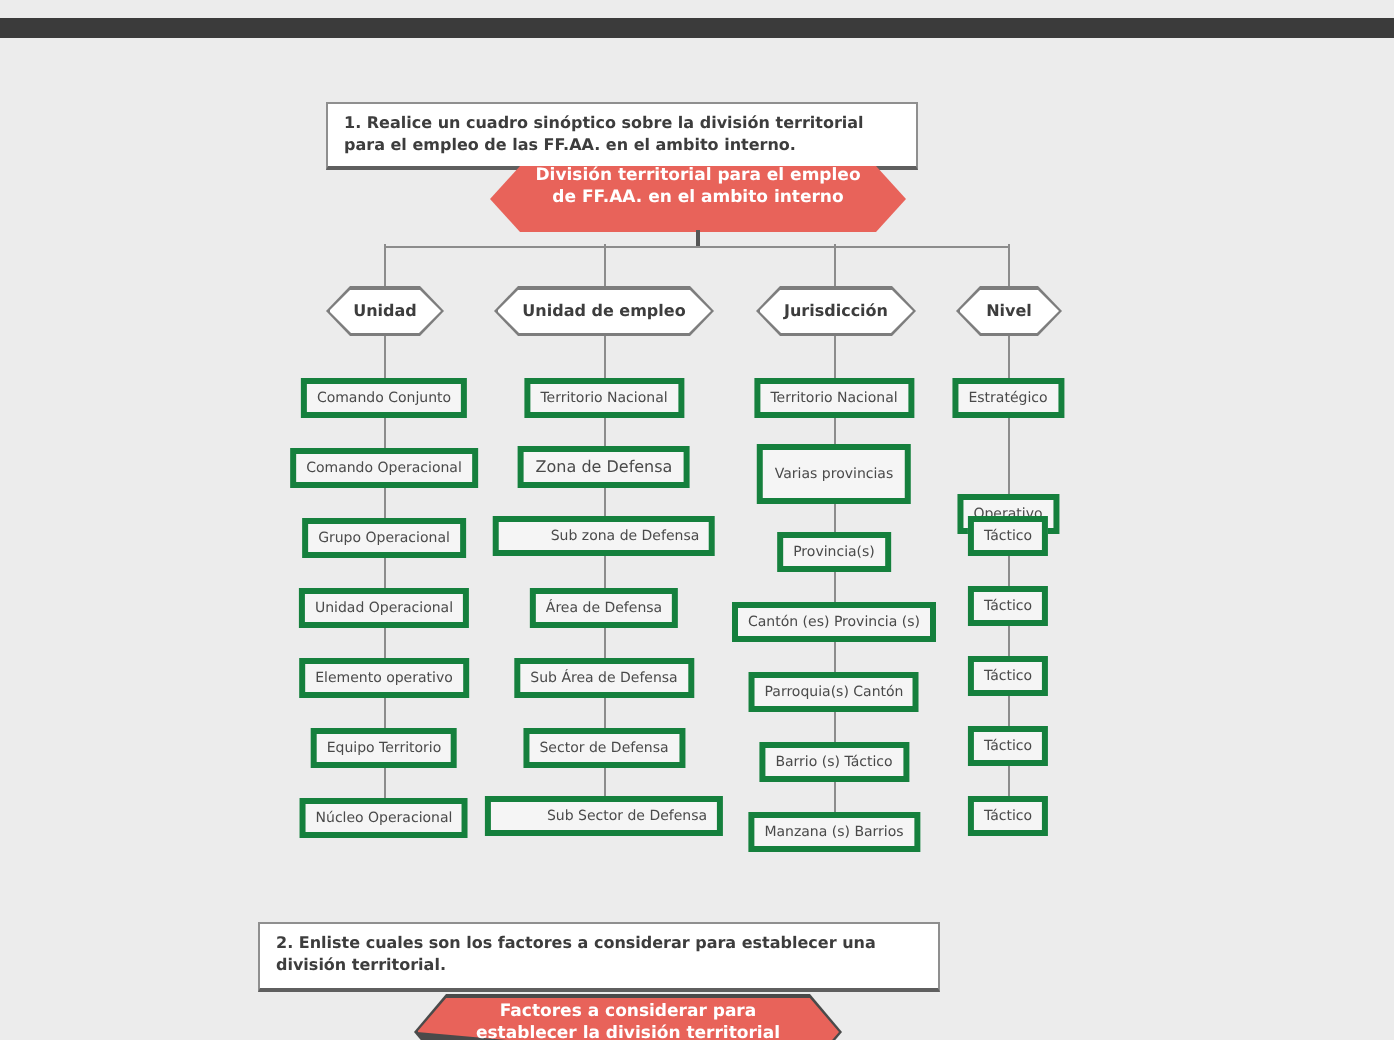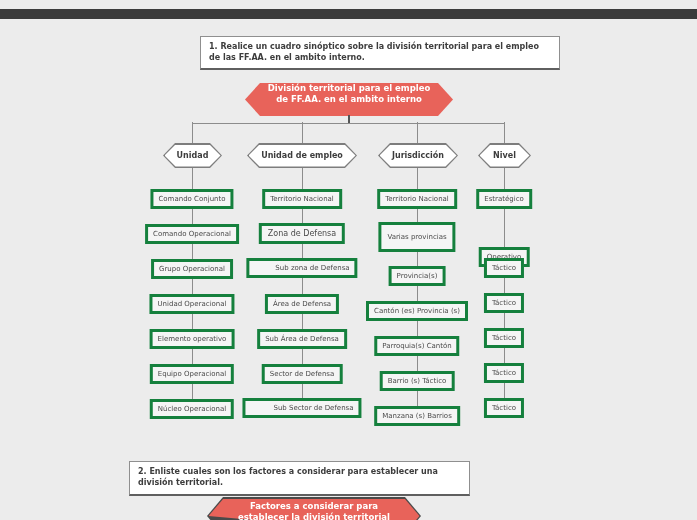--- a/index.html
+++ b/index.html
@@ -7,21 +7,21 @@
     position:relative;width:697px;height:520px;overflow:hidden;
     background:#ececec;font-family:"DejaVu Sans",sans-serif;
   }
   .topbar{position:absolute;left:0;top:9px;width:697px;height:10px;background:#3b3b3b;}
   
   .task-box{
     position:absolute;background:#ffffff;border:1px solid #8f8f8f;border-bottom:2px solid #5f5f5f;
     color:#3d3d3d;font-size:8px;font-weight:bold;line-height:10.5px;
     padding:5px 8px 4px 8px;box-sizing:border-box;
   }
-  .task1{left:163px;top:36px;width:360px;height:34px;margin-left:37px;}
+  .task1{left:163px;top:51px;width:296px;height:34px;}
   .task2{left:129px;top:461px;width:341px;height:35px;}
   
   .banner{
     position:absolute;left:245px;top:83px;width:208px;height:33px;background:#e8635a;
     clip-path:polygon(15px 0,calc(100% - 15px) 0,100% 50%,calc(100% - 15px) 100%,15px 100%,0 50%);
     display:flex;align-items:flex-start;justify-content:center;text-align:center;
     color:#ffffff;font-weight:bold;font-size:8.5px;line-height:11px;
   }
   
   .hex{position:absolute;height:25px;}
@@ -113,21 +113,21 @@
     <div class="hex-outer"></div>
     <div class="hex-inner"></div>
     <span class="hex-label">Nivel</span>
   </div>
 
   <div class="node" style="left:192px;top:189px;">Comando Conjunto</div>
   <div class="node" style="left:192px;top:224px;">Comando Operacional</div>
   <div class="node" style="left:192px;top:259px;">Grupo Operacional</div>
   <div class="node" style="left:192px;top:294px;">Unidad Operacional</div>
   <div class="node" style="left:192px;top:329px;">Elemento operativo</div>
-  <div class="node" style="left:192px;top:364px;">Equipo Operacional</div>
+  <div class="node" style="left:192px;top:364px;">Equipo Territorio</div>
   <div class="node" style="left:192px;top:399px;">Núcleo Operacional</div>
 
   <div class="node" style="left:302px;top:189px;">Territorio Nacional</div>
   <div class="node big" style="left:302px;top:223px;">Zona de Defensa</div>
   <div class="node" style="left:302px;top:258px;padding-left:26px;">Sub zona de  Defensa</div>
   <div class="node" style="left:302px;top:294px;">Área de Defensa</div>
   <div class="node" style="left:302px;top:329px;">Sub Área de Defensa</div>
   <div class="node" style="left:302px;top:364px;">Sector de Defensa</div>
   <div class="node" style="left:302px;top:398px;padding-left:28px;">Sub Sector de Defensa</div>
 

